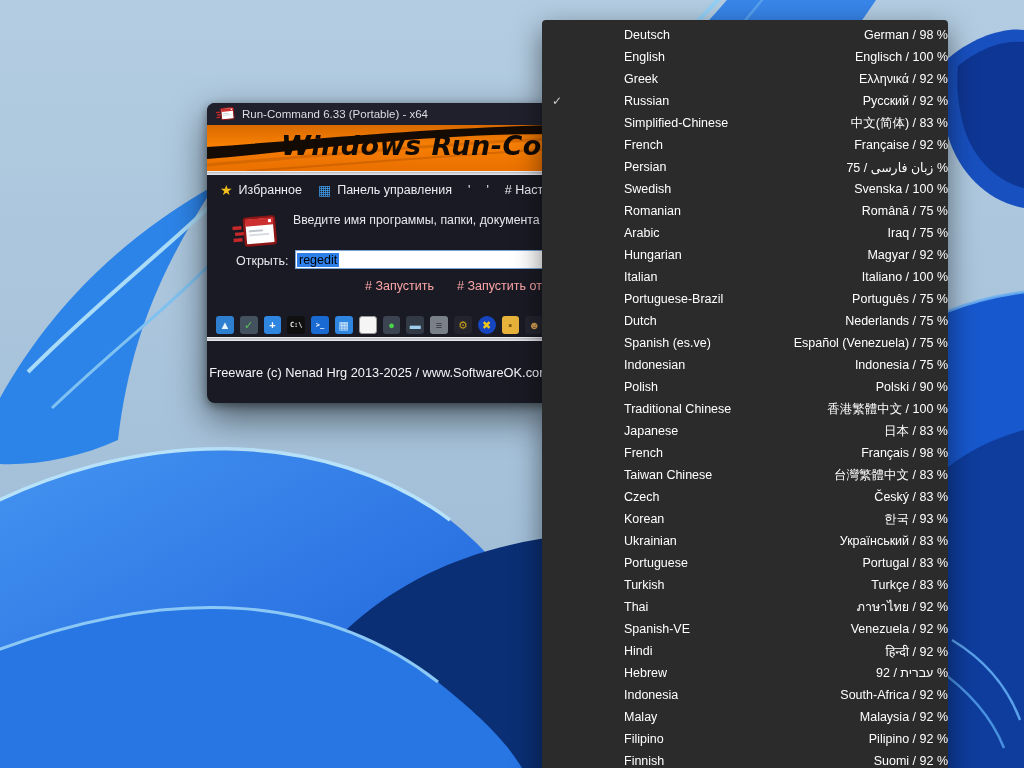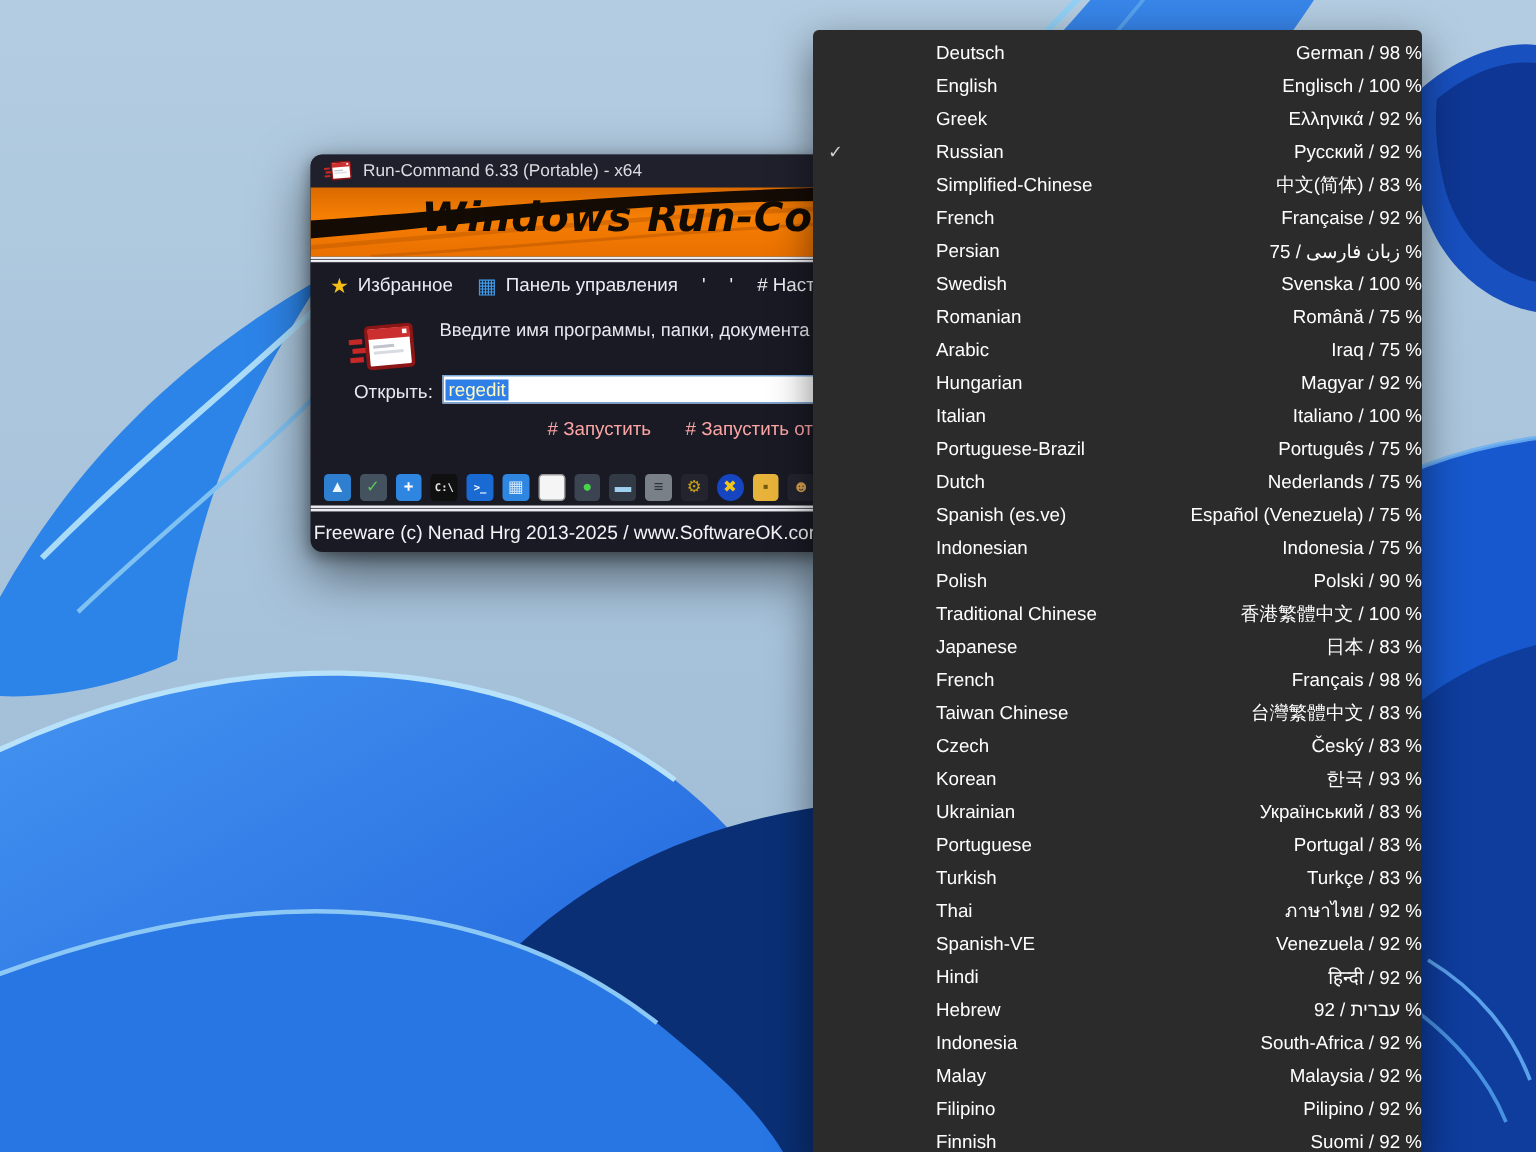--- a/index.html
+++ b/index.html
@@ -1,21 +1,21 @@
 <!DOCTYPE html>
 <html><head>
 <meta charset="utf-8">
 <style>
   * { margin:0; padding:0; box-sizing:border-box; }
   html,body { width:1024px; height:768px; overflow:hidden; }
   body { position:relative; font-family:"Liberation Sans","DejaVu Sans",sans-serif; background:#a9c6df; }
   .wallpaper { position:absolute; left:0; top:0; z-index:0; }
 
   
-  .app-window { position:absolute; left:207px; top:103px; width:345px; height:265px;
+  .app-window { position:absolute; left:207px; top:103px; width:345px; height:300px;
     background:#191a24; border-radius:8px; overflow:hidden; z-index:5;
     box-shadow:0 14px 36px rgba(0,0,0,.55), 0 3px 10px rgba(0,0,0,.4);
     display:flex; flex-direction:column; }
   .titlebar { height:22px; flex:0 0 22px; display:flex; align-items:center; gap:7px;
     padding:0 8px; background:#20202d; color:#dcdce2; font-size:11.5px; }
   .titlebar .app-icon { width:20px; height:15px; }
   .banner { position:relative; height:46px; flex:0 0 46px;
     background:linear-gradient(180deg,#d96a00 0%,#f67f04 42%,#ea7000 100%); }
   .banner svg.swoosh { position:absolute; inset:0; width:100%; height:100%; }
   .banner-title { position:absolute; left:74px; top:5px; z-index:2;
@@ -28,21 +28,21 @@
   .mb-item { display:flex; align-items:center; gap:6px; cursor:default; }
   .mb-glyph { font-size:14px; line-height:1; }
   .content { position:relative; height:108px; flex:0 0 108px; }
   .run-icon-large { position:absolute; left:24px; top:10px; width:46px; height:36px; }
   .desc { position:absolute; left:86px; top:8px; font-size:12.3px; line-height:15px;
     color:#e8e9ef; white-space:nowrap; }
   .open-label { position:absolute; left:29px; top:49px; font-size:12.5px; color:#e8e9ef; }
   .cmd-input { position:absolute; left:88px; top:45px; width:256px; height:19px;
     background:#ffffff; border:1px solid #7aa6d8; display:flex; align-items:center;
     padding:0 1px; font-size:12.5px; overflow:hidden; }
-  .cmd-input .sel { background:#2f7fe8; color:#fef9c3; padding:0 2px; }
+  .cmd-input .sel { background:#2f7fe8; color:#000000; padding:0 2px; }
   .btn-run, .btn-run-admin { position:absolute; top:74px; font-size:12.5px; color:#fca5a5;
     white-space:nowrap; cursor:default; }
   .btn-run { left:158px; } .btn-run-admin { left:250px; }
   .icon-toolbar { height:24px; flex:0 0 24px; display:flex; align-items:center; gap:6px; padding:0 9px; }
   .tb-icon { width:19px; height:18px; border-radius:3px; display:flex; align-items:center;
     justify-content:center; font-size:11px; font-weight:bold; line-height:1; overflow:hidden; }
   .tb-icon.small-text { font-size:7px; font-weight:bold; font-family:"DejaVu Sans Mono",monospace; }
   .statusbar { height:27px; flex:1; display:flex; align-items:center; justify-content:center;
     font-size:12.8px; color:#f4f4f8; white-space:nowrap; }
 

